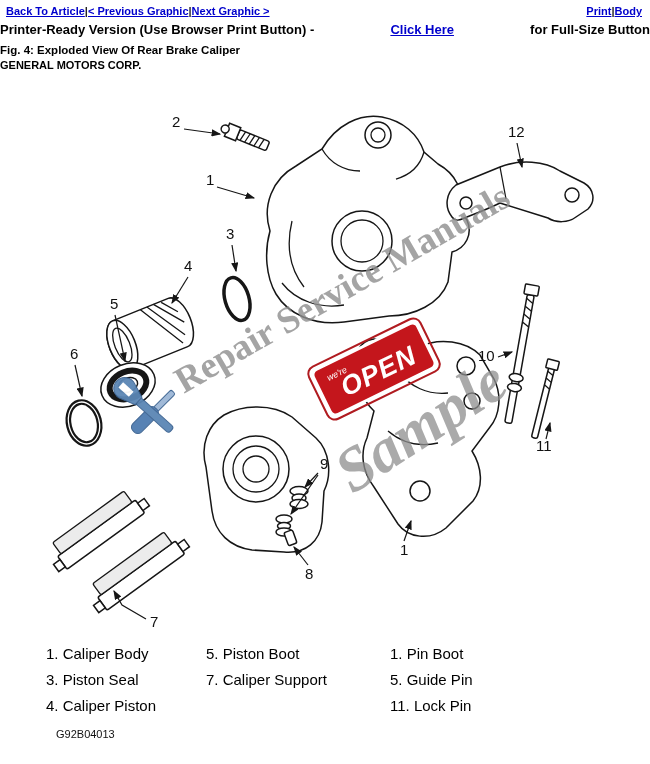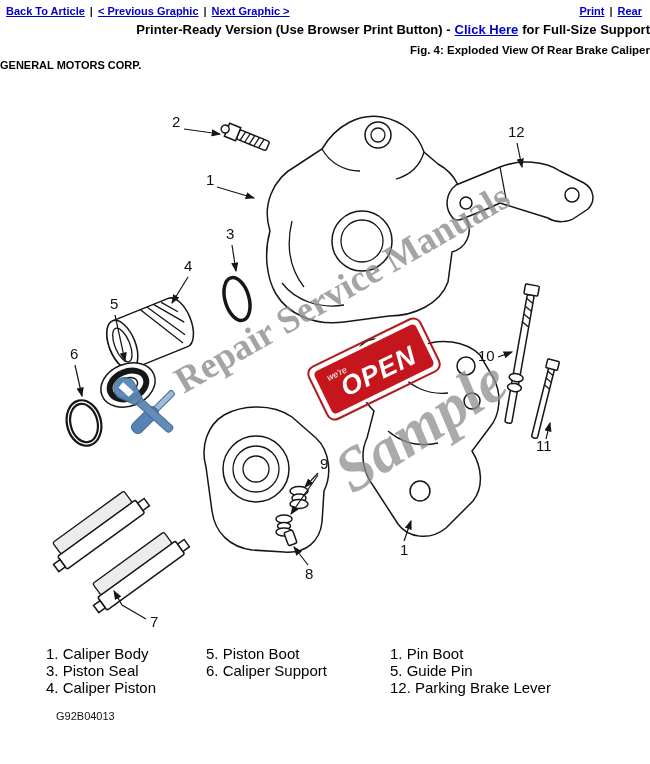--- a/index.html
+++ b/index.html
@@ -2,65 +2,65 @@
 <html><head>
 <meta charset="utf-8">
 <style>
   html,body{margin:0;padding:0;}
   body{
     width:650px;height:764px;background:#ffffff;overflow:hidden;
     font-family:"Liberation Sans",sans-serif;color:#000;
   }
   .nav{display:flex;justify-content:space-between;align-items:center;
        padding:5px 8px 0 6px;font-size:11px;font-weight:bold;}
-  .nav .grp{display:flex;gap:5px;align-items:center;}
+  .nav .grp{display:flex;align-items:center;}
   .link{color:#0000cc;text-decoration:underline;cursor:pointer;}
   .sep{color:#222;}
-  .printer-line{display:flex;justify-content:flex-end;gap:4px;
+  .printer-line{display:flex;justify-content:space-between;gap:4px;
        font-size:13px;font-weight:bold;margin-top:5px;}
-  .figure-caption{text-align:right;font-size:11.5px;font-weight:bold;margin-top:7px;}
+  .figure-caption{text-align:left;font-size:11.5px;font-weight:bold;margin-top:7px;}
   .company{text-align:left;font-size:11px;font-weight:bold;margin-top:3px;}
   svg.diagram{display:block;margin:0 auto;}
   .part{fill:#ffffff;stroke:#161616;stroke-width:1.5;}
   .part2{fill:#ececec;stroke:#161616;stroke-width:1.3;}
   .ln{fill:none;stroke:#161616;stroke-width:1.3;}
   .ring{fill:none;stroke:#161616;stroke-width:3.5;}
   .ring2{fill:none;stroke:#161616;stroke-width:2.2;}
   .leader{fill:none;stroke:#161616;stroke-width:1.2;marker-end:url(#ah);}
   .co{font-size:15px;fill:#111;font-family:"Liberation Sans",sans-serif;}
   .wm1{font-family:"Liberation Serif",serif;font-weight:bold;font-size:37px;opacity:.8;}
   .wm2{font-family:"Liberation Serif",serif;font-weight:bold;font-style:italic;
        font-size:62px;opacity:.75;}
   .legend{display:flex;padding-left:46px;margin-top:14px;font-size:15px;}
-  .legend .col{display:flex;flex-direction:column;gap:0;}
+  .legend .col{display:flex;flex-direction:column;gap:9px;}
   .col1{width:160px}.col2{width:184px}.col3{flex:1}
   .doc-code{padding-left:56px;margin-top:14px;font-size:11px;color:#111;}
 </style>
 </head>
 <body>
 
 <div class="nav">
   <div class="grp">
     <span class="link">Back To Article</span>
     <span class="sep">|</span>
     <span class="link">&lt; Previous Graphic</span>
     <span class="sep">|</span>
     <span class="link">Next Graphic &gt;</span>
   </div>
   <div class="grp">
     <span class="link">Print</span>
     <span class="sep">|</span>
-    <span class="link">Rear</span>
+    <span class="link">Body</span>
   </div>
 </div>
 
 <div class="printer-line">
   <span>Printer-Ready Version (Use Browser Print Button) -</span>
   <span class="link">Click Here</span>
-  <span>for Full-Size Support</span>
+  <span>for Full-Size Button</span>
 </div>
 
 <div class="figure-caption">Fig. 4: Exploded View Of Rear Brake Caliper</div>
 <div class="company">GENERAL MOTORS CORP.</div>
 
 <svg class="diagram" width="650" height="560" viewBox="0 0 650 560">
   <defs>
     <marker id="ah" markerWidth="8" markerHeight="6" refX="7" refY="3" orient="auto">
       <polygon points="0,0 8,3 0,6" fill="#161616"></polygon>
     </marker>
@@ -242,22 +242,22 @@
 </svg>
 
 <div class="legend">
   <div class="col col1">
     <span>1. Caliper Body</span>
     <span>3. Piston Seal</span>
     <span>4. Caliper Piston</span>
   </div>
   <div class="col col2">
     <span>5. Piston Boot</span>
-    <span>6. Caliper Support</span>
+    <span>7. Caliper Support</span>
   </div>
   <div class="col col3">
     <span>1. Pin Boot</span>
     <span>5. Guide Pin</span>
-    <span>12. Parking Brake Lever</span>
+    <span>11. Lock Pin</span>
   </div>
 </div>
 
 <div class="doc-code">G92B04013</div>
 
 </body></html>

